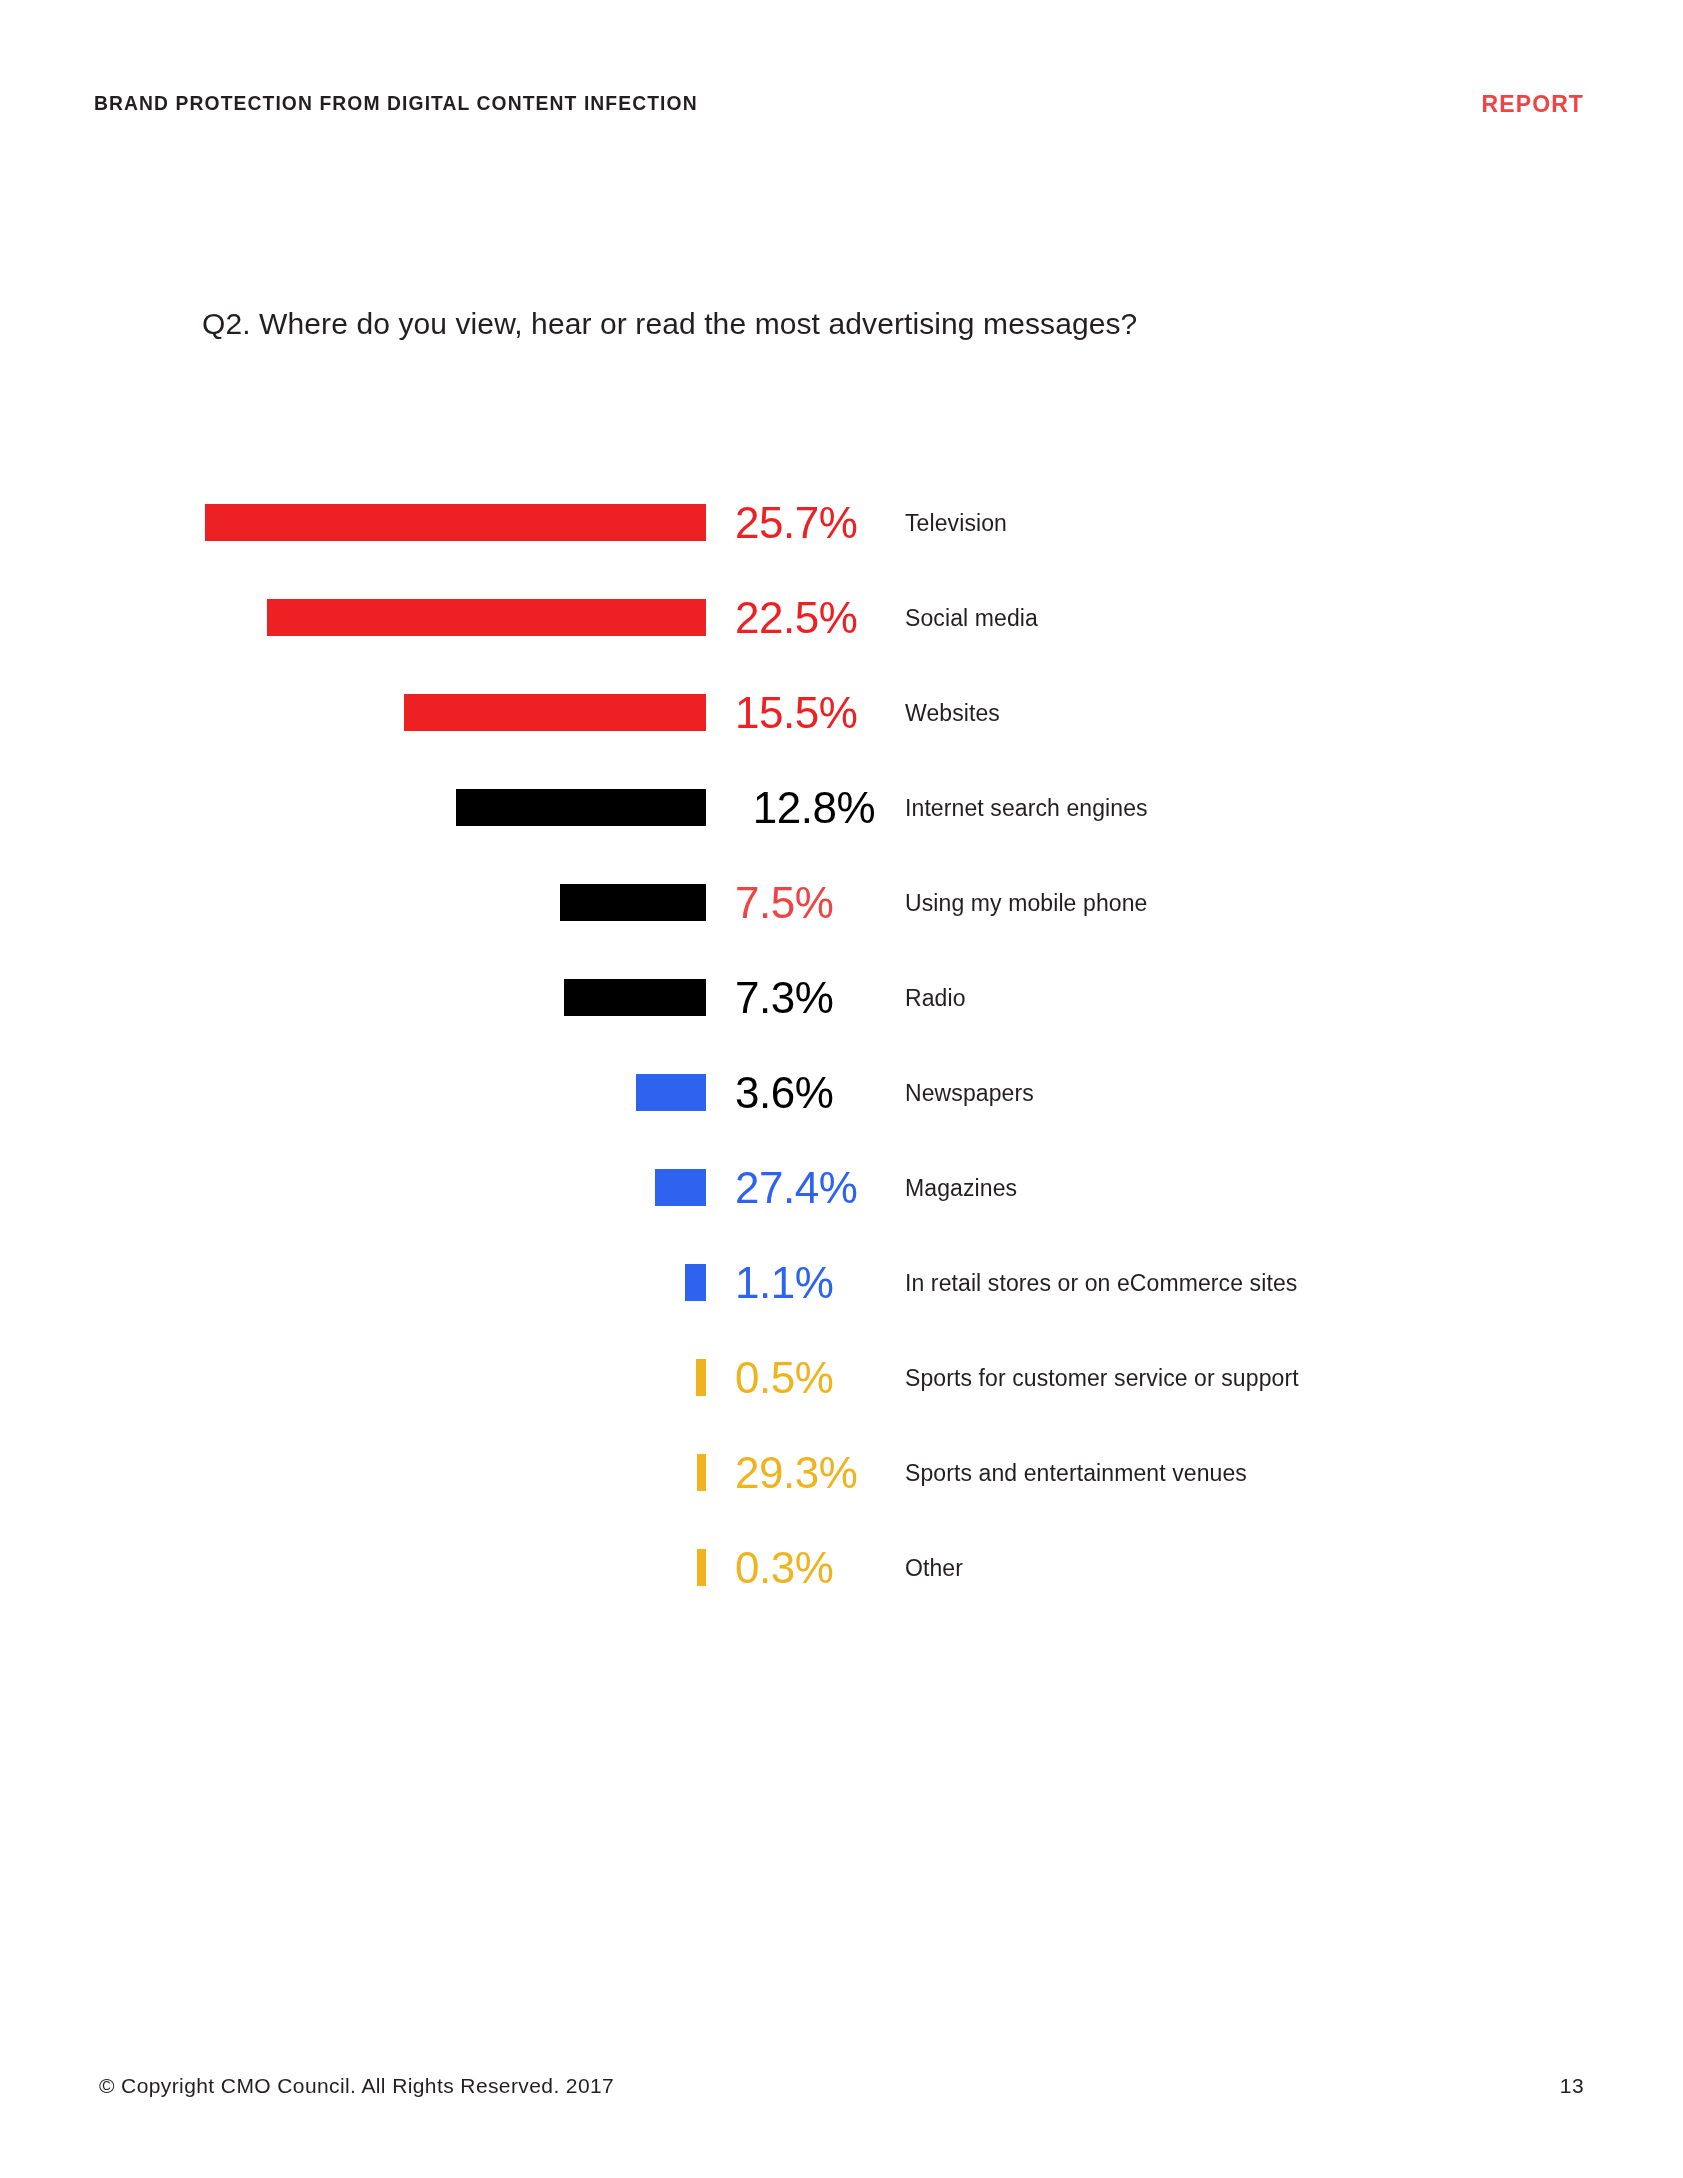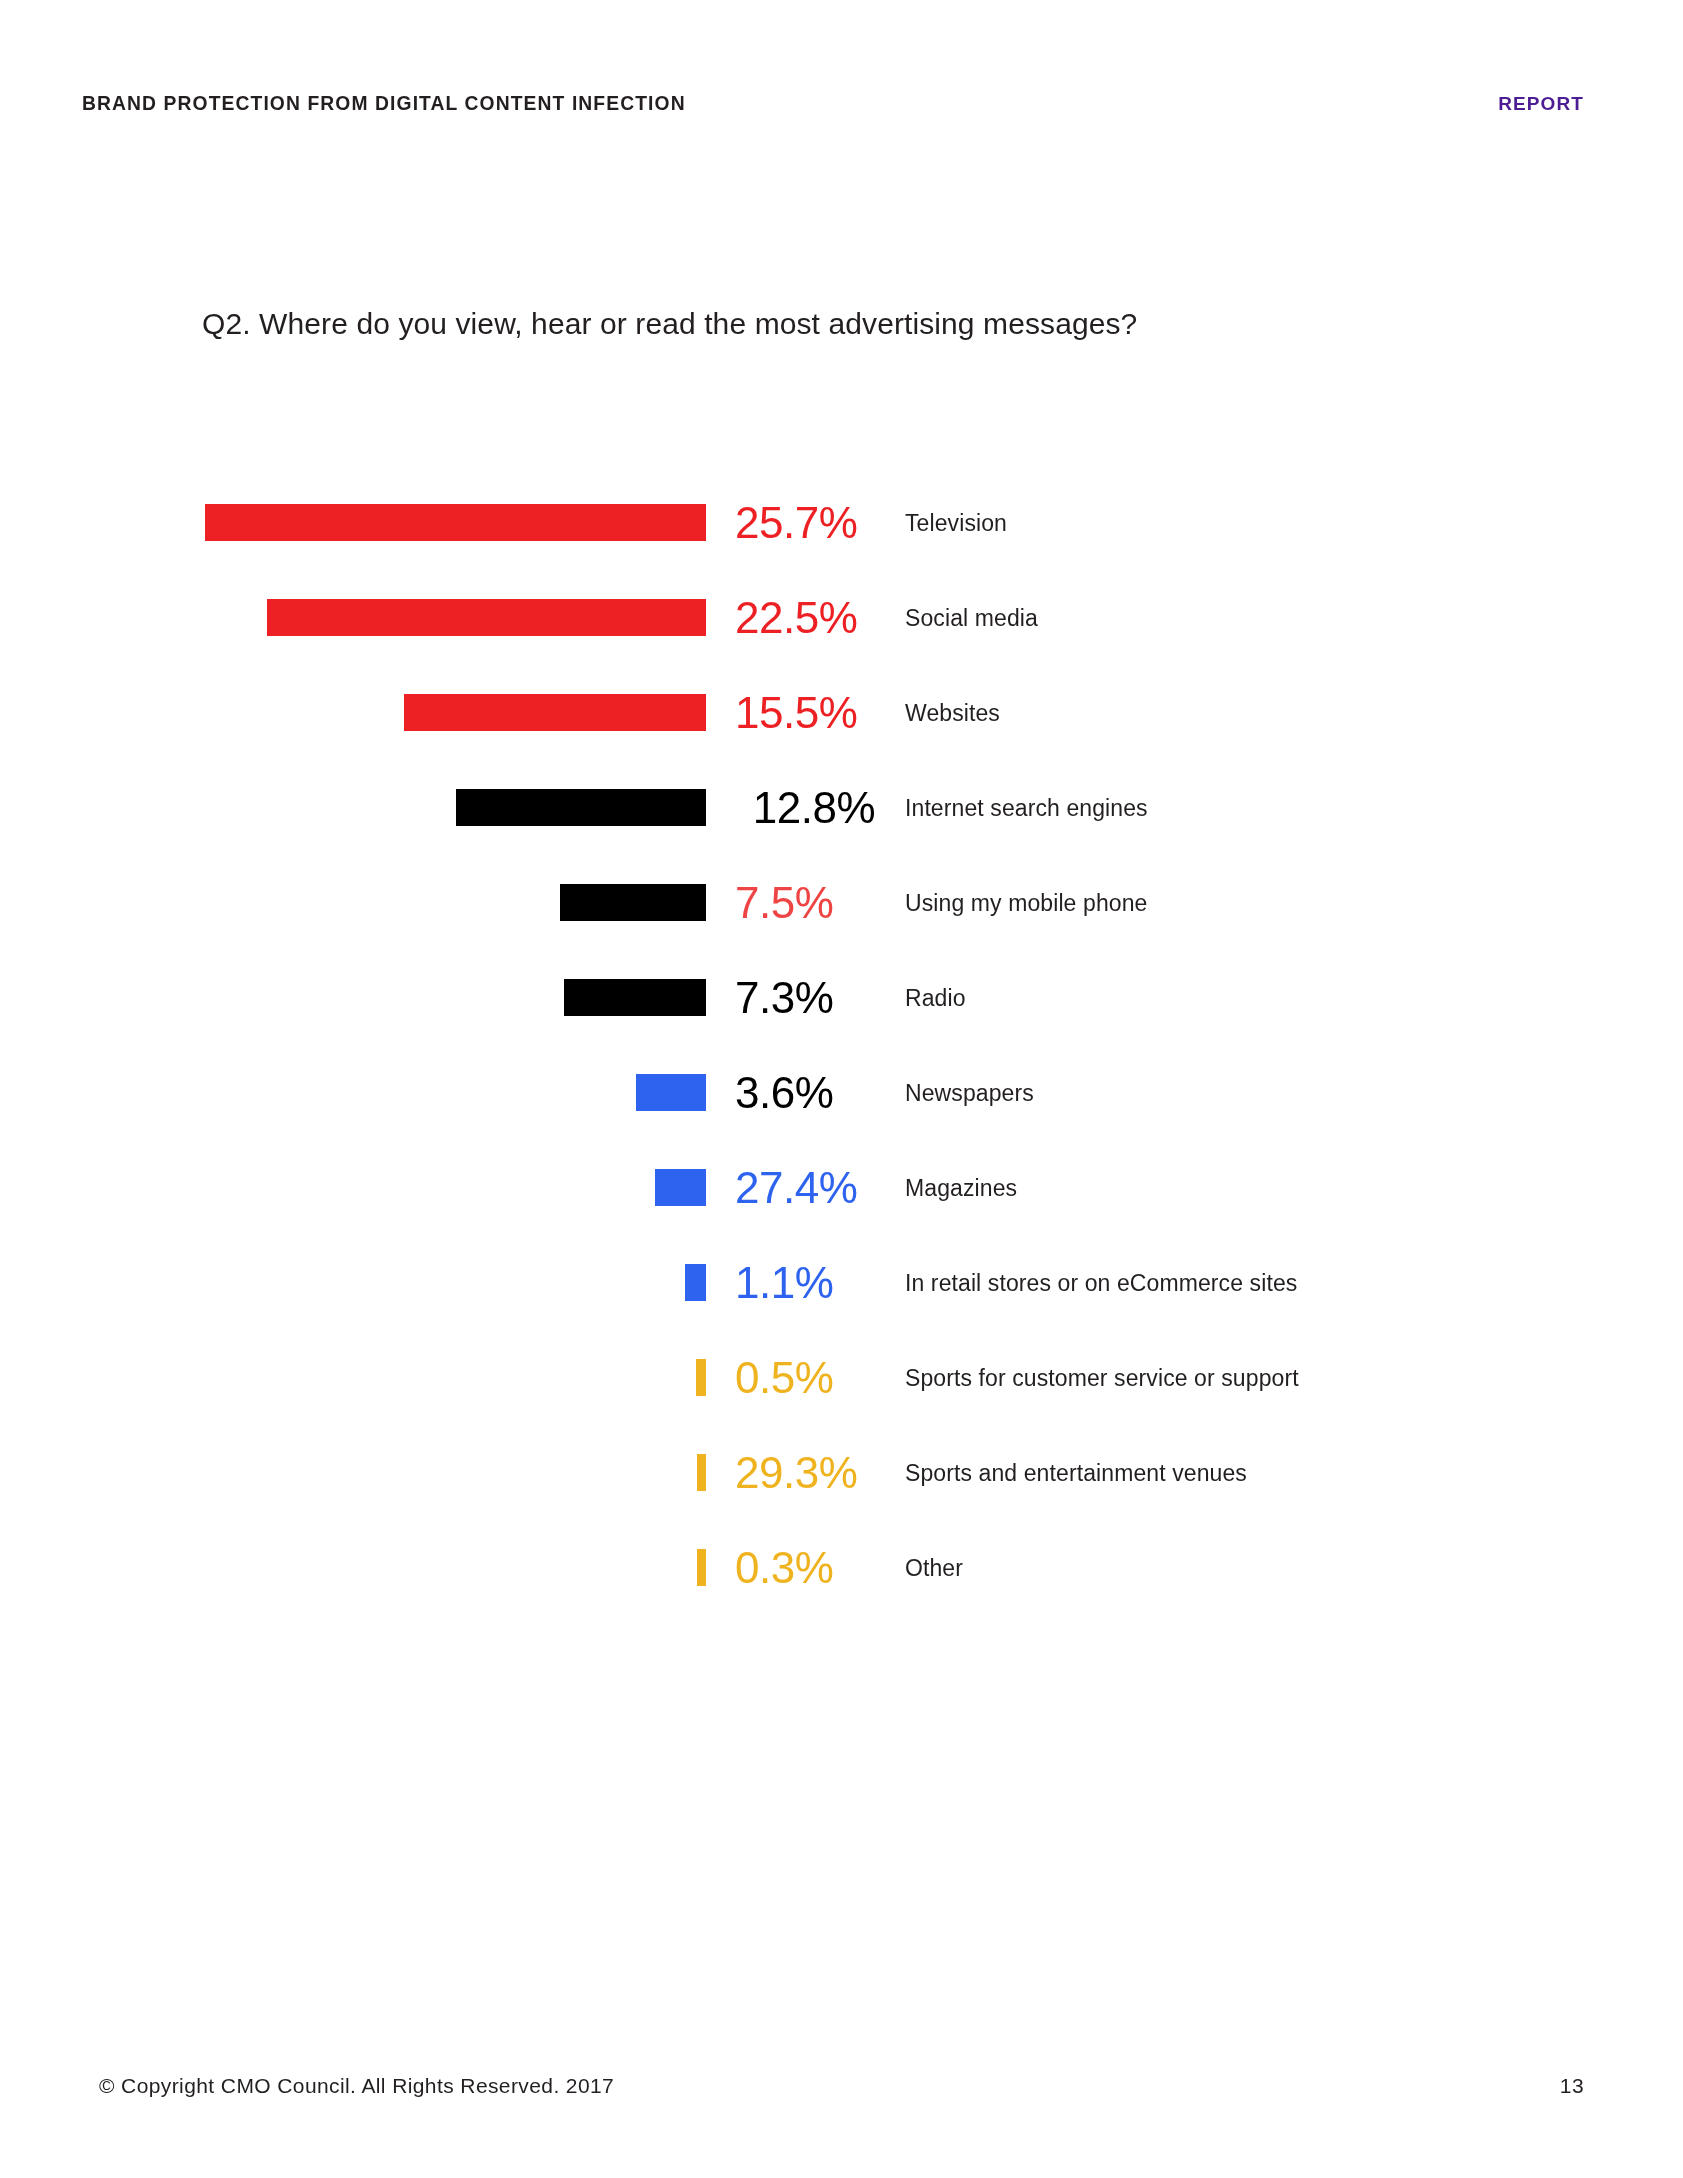--- a/index.html
+++ b/index.html
@@ -21,40 +21,40 @@
     position: absolute;
     inset: 0;
     width: 1683px;
     height: 2178px;
     background: #ffffff;
   }
 
   
   .page-header {
     position: absolute;
-    left: 82px;
+    left: 94px;
     right: 99px;
     top: 87px;
     height: 34px;
     display: flex;
     align-items: center;
     justify-content: space-between;
   }
   .header-title {
     font-size: 19.3px;
     font-weight: bold;
     letter-spacing: 1.1px;
     color: #231f20;
     white-space: nowrap;
   }
   .header-tag {
-    font-size: 19px;
+    font-size: 23px;
     font-weight: bold;
     letter-spacing: 1.1px;
-    color: #4c1d95;
+    color: #ef4444;
     white-space: nowrap;
   }
 
   
   .question {
     position: absolute;
     left: 202px;
     top: 307px;
     font-size: 30px;
     font-weight: normal;

